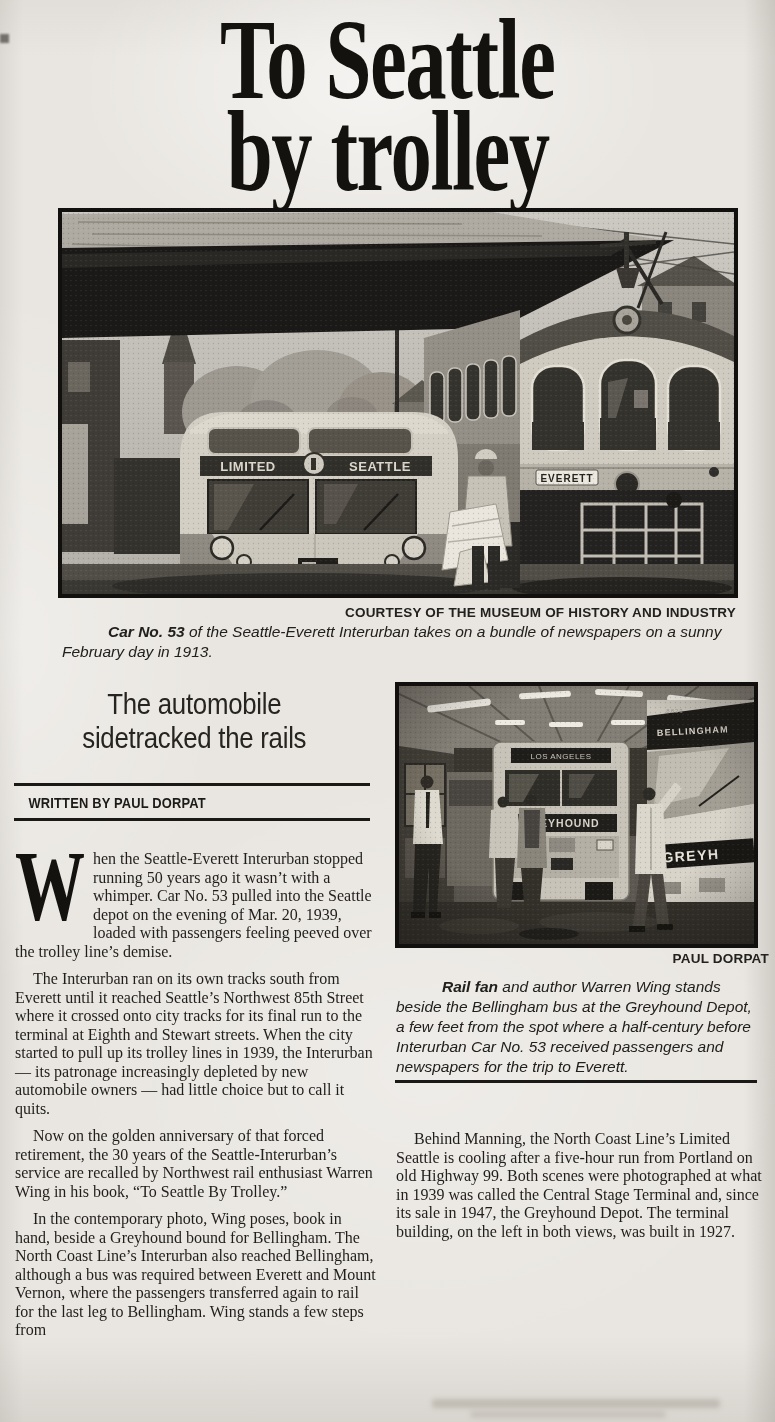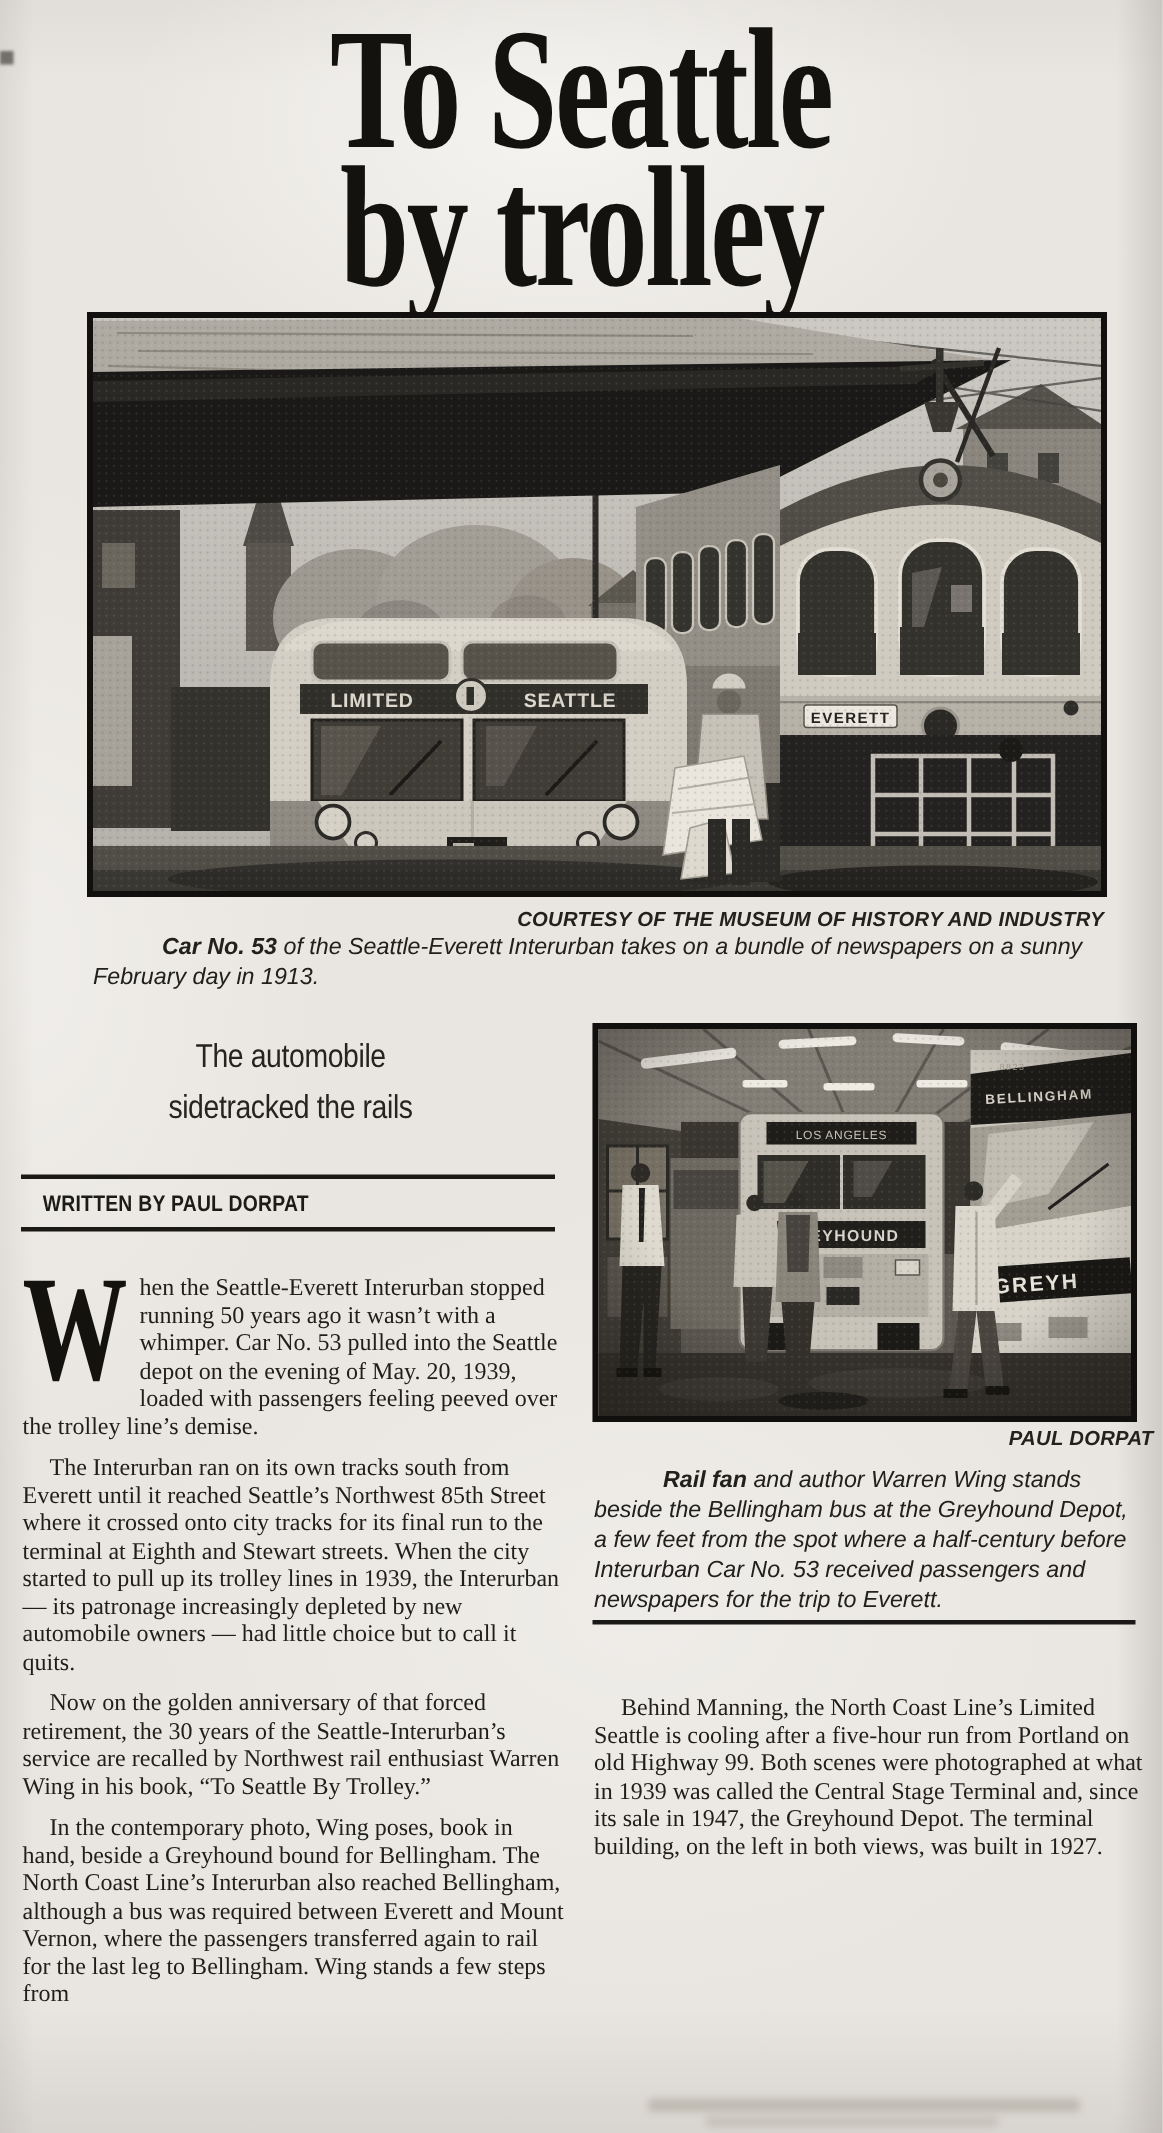--- a/index.html
+++ b/index.html
@@ -18,32 +18,32 @@
   .hl-line{position:absolute;left:0;width:775px;text-align:center;font-weight:bold;
     font-size:115px;line-height:1;white-space:nowrap;color:#14120f;}
   .hl-line .cond{display:inline-block;transform:scaleX(.72);transform-origin:50% 50%;letter-spacing:-2px;}
   .hl1{top:2px;} .hl2{top:94px;}
   
   .photo{position:absolute;border:4px solid #12100e;box-sizing:border-box;background:#b9b6b0;}
   #main-photo{left:58px;top:208px;width:680px;height:390px;}
   #depot-photo{left:395px;top:682px;width:363px;height:266px;}
   .photo svg{display:block;width:100%;height:100%;}
   
-  .credit{position:absolute;font-family:"Liberation Sans",sans-serif;font-style:italic;
+  .credit{position:absolute;font-family:"Liberation Sans",sans-serif;
     font-size:13.5px;letter-spacing:.2px;color:#23211e;text-align:right;font-weight:bold;}
   #credit-main{left:58px;top:605px;width:678px;}
   #credit-depot{left:409px;top:951px;width:360px;}
   .caption{position:absolute;font-family:"Liberation Sans",sans-serif;font-style:italic;
     font-size:15.5px;line-height:20px;color:#22201d;}
   .caption b{font-weight:bold;margin-left:46px;}
   #caption-main{left:62px;top:622px;width:668px;}
   #caption-depot{left:396px;top:977px;width:366px;}
   
   .subhead{position:absolute;left:12px;top:687px;width:364px;text-align:center;
-    font-family:"Liberation Sans",sans-serif;font-size:22px;line-height:34px;color:#26241f;}
+    font-family:"Liberation Sans",sans-serif;font-size:30px;line-height:34px;color:#26241f;}
   .subhead .cond{display:inline-block;transform:scaleX(.86);transform-origin:50% 50%;letter-spacing:-.3px;white-space:nowrap;}
   .byline-box{position:absolute;left:14px;top:783px;width:356px;
     border-top:3px solid #1b1916;border-bottom:3px solid #1b1916;
     padding:8px 0 7px;font-family:"Liberation Sans",sans-serif;
     font-weight:bold;font-size:15px;color:#1d1b18;}
   .byline-box .cond{display:inline-block;transform:scaleX(.86);transform-origin:50% 50%;letter-spacing:.2px;white-space:nowrap;}
   
   .coltext{position:absolute;font-size:16px;line-height:18.5px;color:#201e1b;text-align:left;}
   #col-left{left:15px;top:850px;width:363px;}
   #col-right{left:396px;top:1130px;width:371px;}
@@ -223,21 +223,21 @@
   <div class="credit" id="credit-main">COURTESY OF THE MUSEUM OF HISTORY AND INDUSTRY</div>
   <div class="caption" id="caption-main"><b>Car No. 53</b><span> of the Seattle-Everett Interurban takes on a bundle of newspapers on a sunny February day in 1913.</span></div>
 
   <div class="subhead">
     <span class="cond">The automobile</span><br>
     <span class="cond">sidetracked the rails</span>
   </div>
   <div class="byline-box"><span class="cond">WRITTEN BY PAUL DORPAT</span></div>
 
   <div class="coltext" id="col-left">
-    <p><span class="dropcap"><span>W</span></span><span>hen the Seattle-Everett Interurban stopped running 50 years ago it wasn’t with a whimper. Car No. 53 pulled into the Seattle depot on the evening of May. 20, 1939, loaded with passengers feeling peeved over the trolley line’s demise.</span></p>
+    <p><span class="dropcap"><span>W</span></span><span>hen the Seattle-Everett Interurban stopped running 50 years ago it wasn’t with a whimper. Car No. 53 pulled into the Seattle depot on the evening of Mar. 20, 1939, loaded with passengers feeling peeved over the trolley line’s demise.</span></p>
     <p class="ind">The Interurban ran on its own tracks south from Everett until it reached Seattle’s Northwest 85th Street where it crossed onto city tracks for its final run to the terminal at Eighth and Stewart streets. When the city started to pull up its trolley lines in 1939, the Interurban — its patronage increasingly depleted by new automobile owners — had little choice but to call it quits.</p>
     <p class="ind">Now on the golden anniversary of that forced retirement, the 30 years of the Seattle-Interurban’s service are recalled by Northwest rail enthusiast Warren Wing in his book, “To Seattle By Trolley.”</p>
     <p class="ind">In the contemporary photo, Wing poses, book in hand, beside a Greyhound bound for Bellingham. The North Coast Line’s Interurban also reached Bellingham, although a bus was required between Everett and Mount Vernon, where the passengers transferred again to rail for the last leg to Bellingham. Wing stands a few steps from</p>
   </div>
 
   <div class="photo" id="depot-photo">
     <svg viewBox="0 0 355 258" preserveAspectRatio="none">
       <defs>
         <radialGradient id="vig" cx="50%" cy="45%" r="75%">
           <stop offset="55%" stop-color="#141210" stop-opacity="0"></stop>

